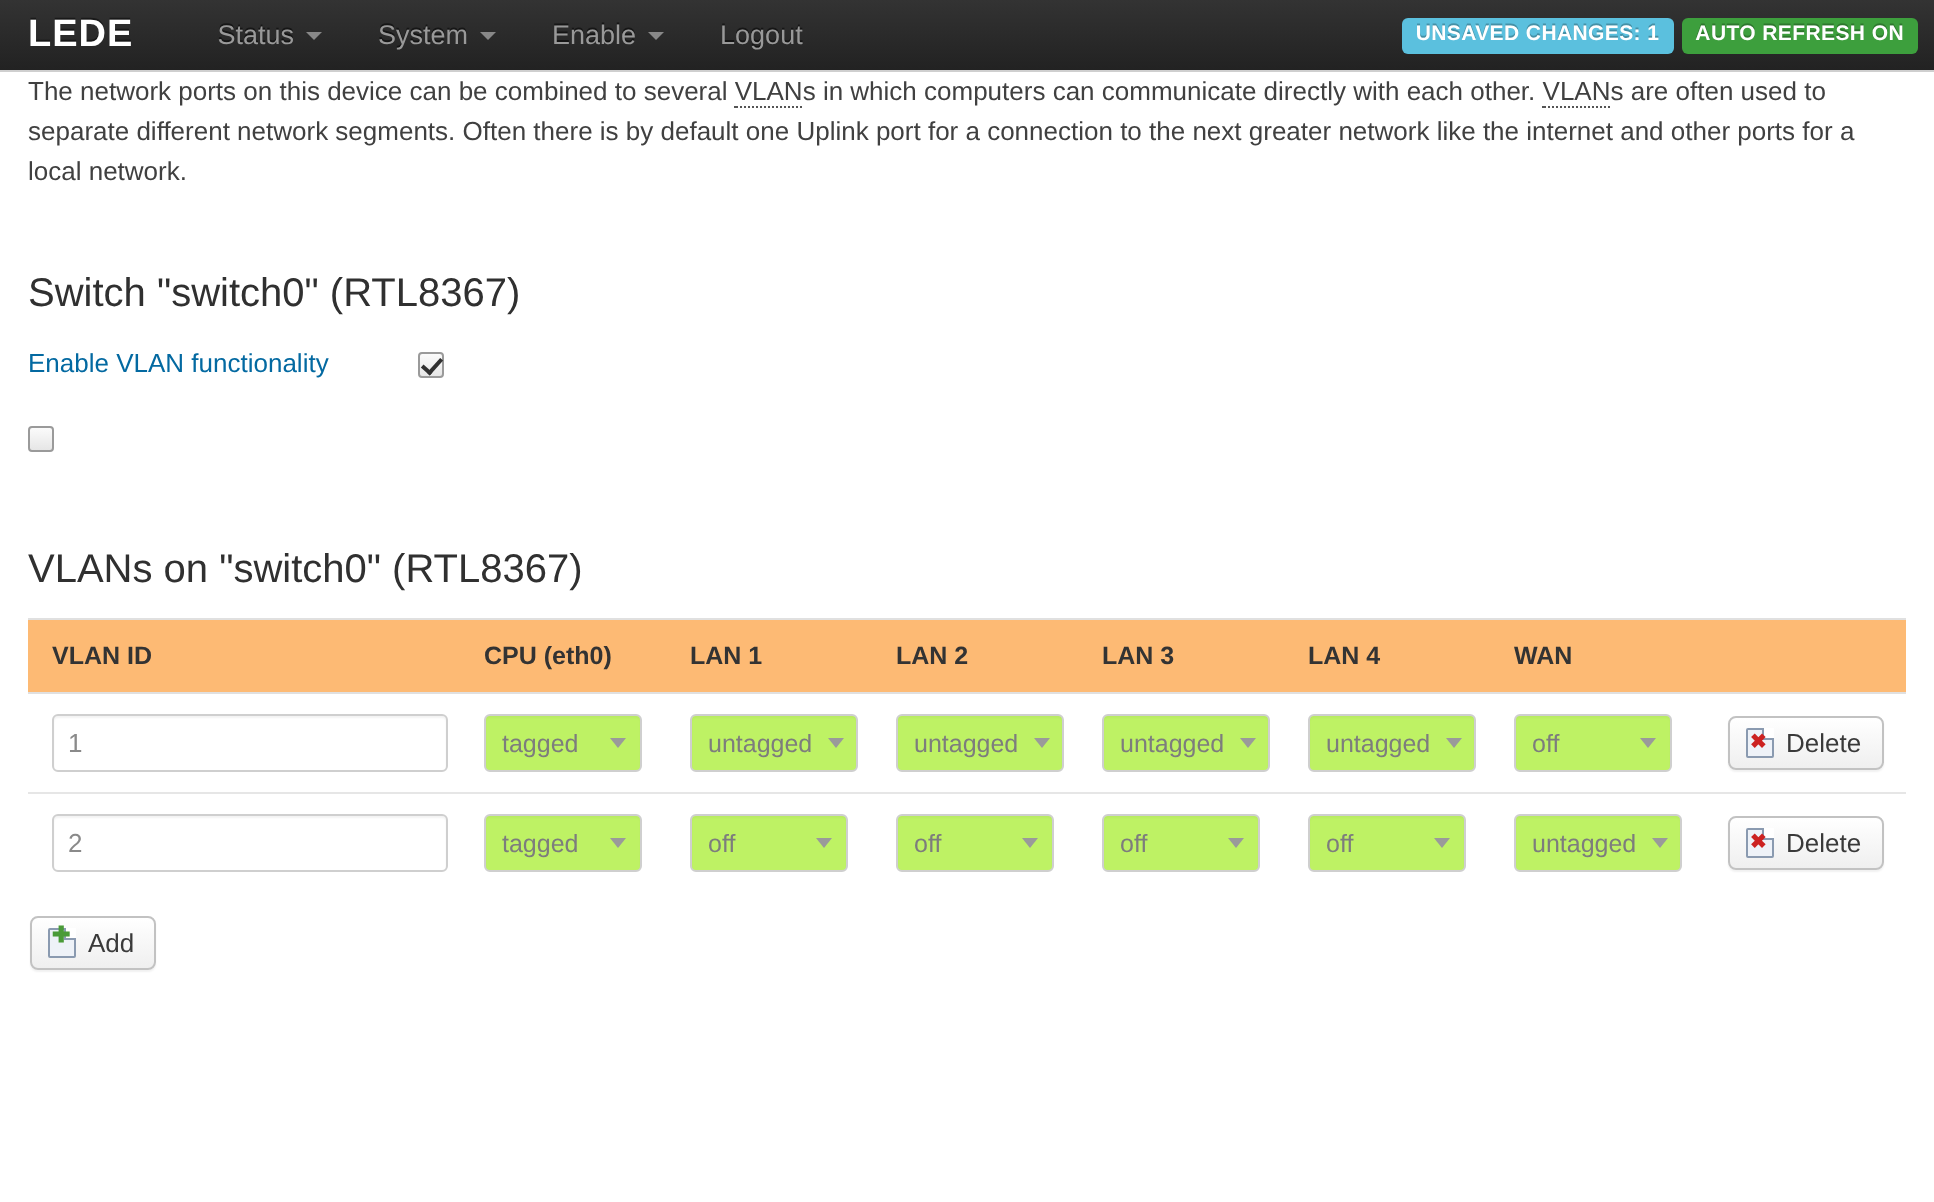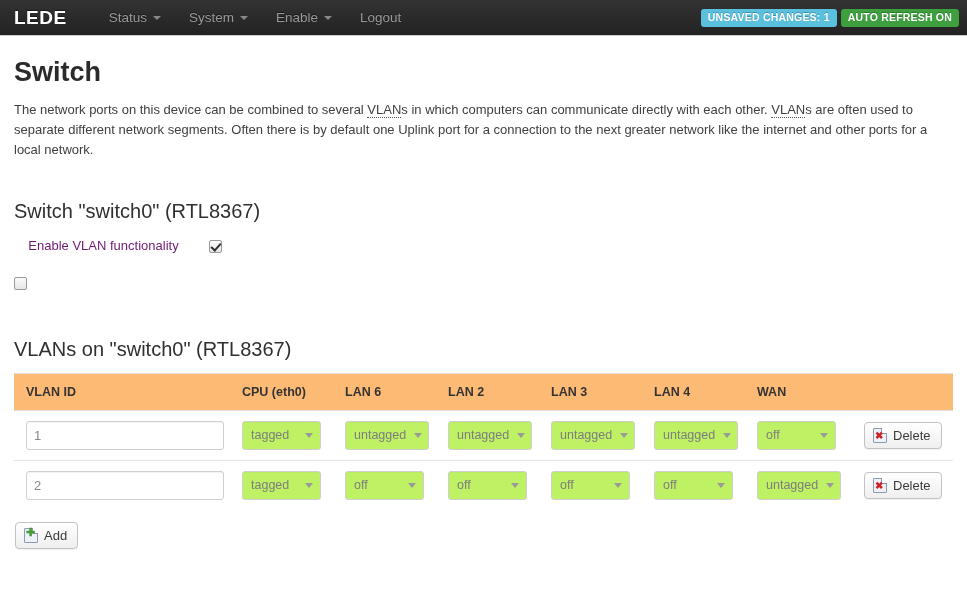--- a/index.html
+++ b/index.html
@@ -110,25 +110,25 @@
   h3.legend.vlans { margin: 48px 0 12px 0; }
 
   
   .cbi-row {
     display: flex;
     align-items: flex-start;
     margin-bottom: 20px;
   }
   .cbi-label {
     width: 195px;
-    text-align: center;
+    text-align: left;
     padding-right: 16px;
     font-size: 13px;
     line-height: 17px;
-    color: #701a75;
+    color: #0369a1;
   }
   .cbi-field { padding-top: 1px; }
 
   .chk {
     width: 13px; height: 13px;
     border: 1px solid #9a9a9a;
     background: #f0f0f0;
     background-image: linear-gradient(to bottom, #fbfbfb 0%, #e6e6e6 100%);
     border-radius: 2px;
     display: inline-block;
@@ -296,21 +296,20 @@
     </div>
   </div>
   <div class="nav-right">
     <span class="badge badge-unsaved">UNSAVED CHANGES: 1</span>
     <span class="badge badge-refresh">AUTO REFRESH ON</span>
   </div>
 </div>
 
 <div class="content">
 
-  <h2 class="page-title">Switch</h2>
 
   <p class="intro"><span>The network ports on this device can be combined to several </span><abbr>VLAN</abbr><span>s in which computers can communicate directly with each other. </span><abbr>VLAN</abbr><span>s are often used to separate different network segments. Often there is by default one Uplink port for a connection to the next greater network like the internet and other ports for a local network.</span></p>
 
   <h3 class="legend">Switch "switch0" (RTL8367)</h3>
 
   <div class="cbi-row">
     <div class="cbi-label">Enable VLAN functionality</div>
     <div class="cbi-field">
       <span class="chk checked"></span>
     </div>
@@ -332,21 +331,21 @@
         <col class="w-lan">
       <col class="w-lan">
         <col class="w-lan">
         <col class="w-wan">
         <col class="w-act">
     </colgroup>
     <thead>
       <tr>
         <th class="c-vlanid">VLAN ID</th>
         <th>CPU (eth0)</th>
-        <th>LAN 6</th>
+        <th>LAN 1</th>
         <th>LAN 2</th>
         <th>LAN 3</th>
         <th>LAN 4</th>
         <th>WAN</th>
         <th></th>
       </tr>
     </thead>
     <tbody>
 
       <tr>

